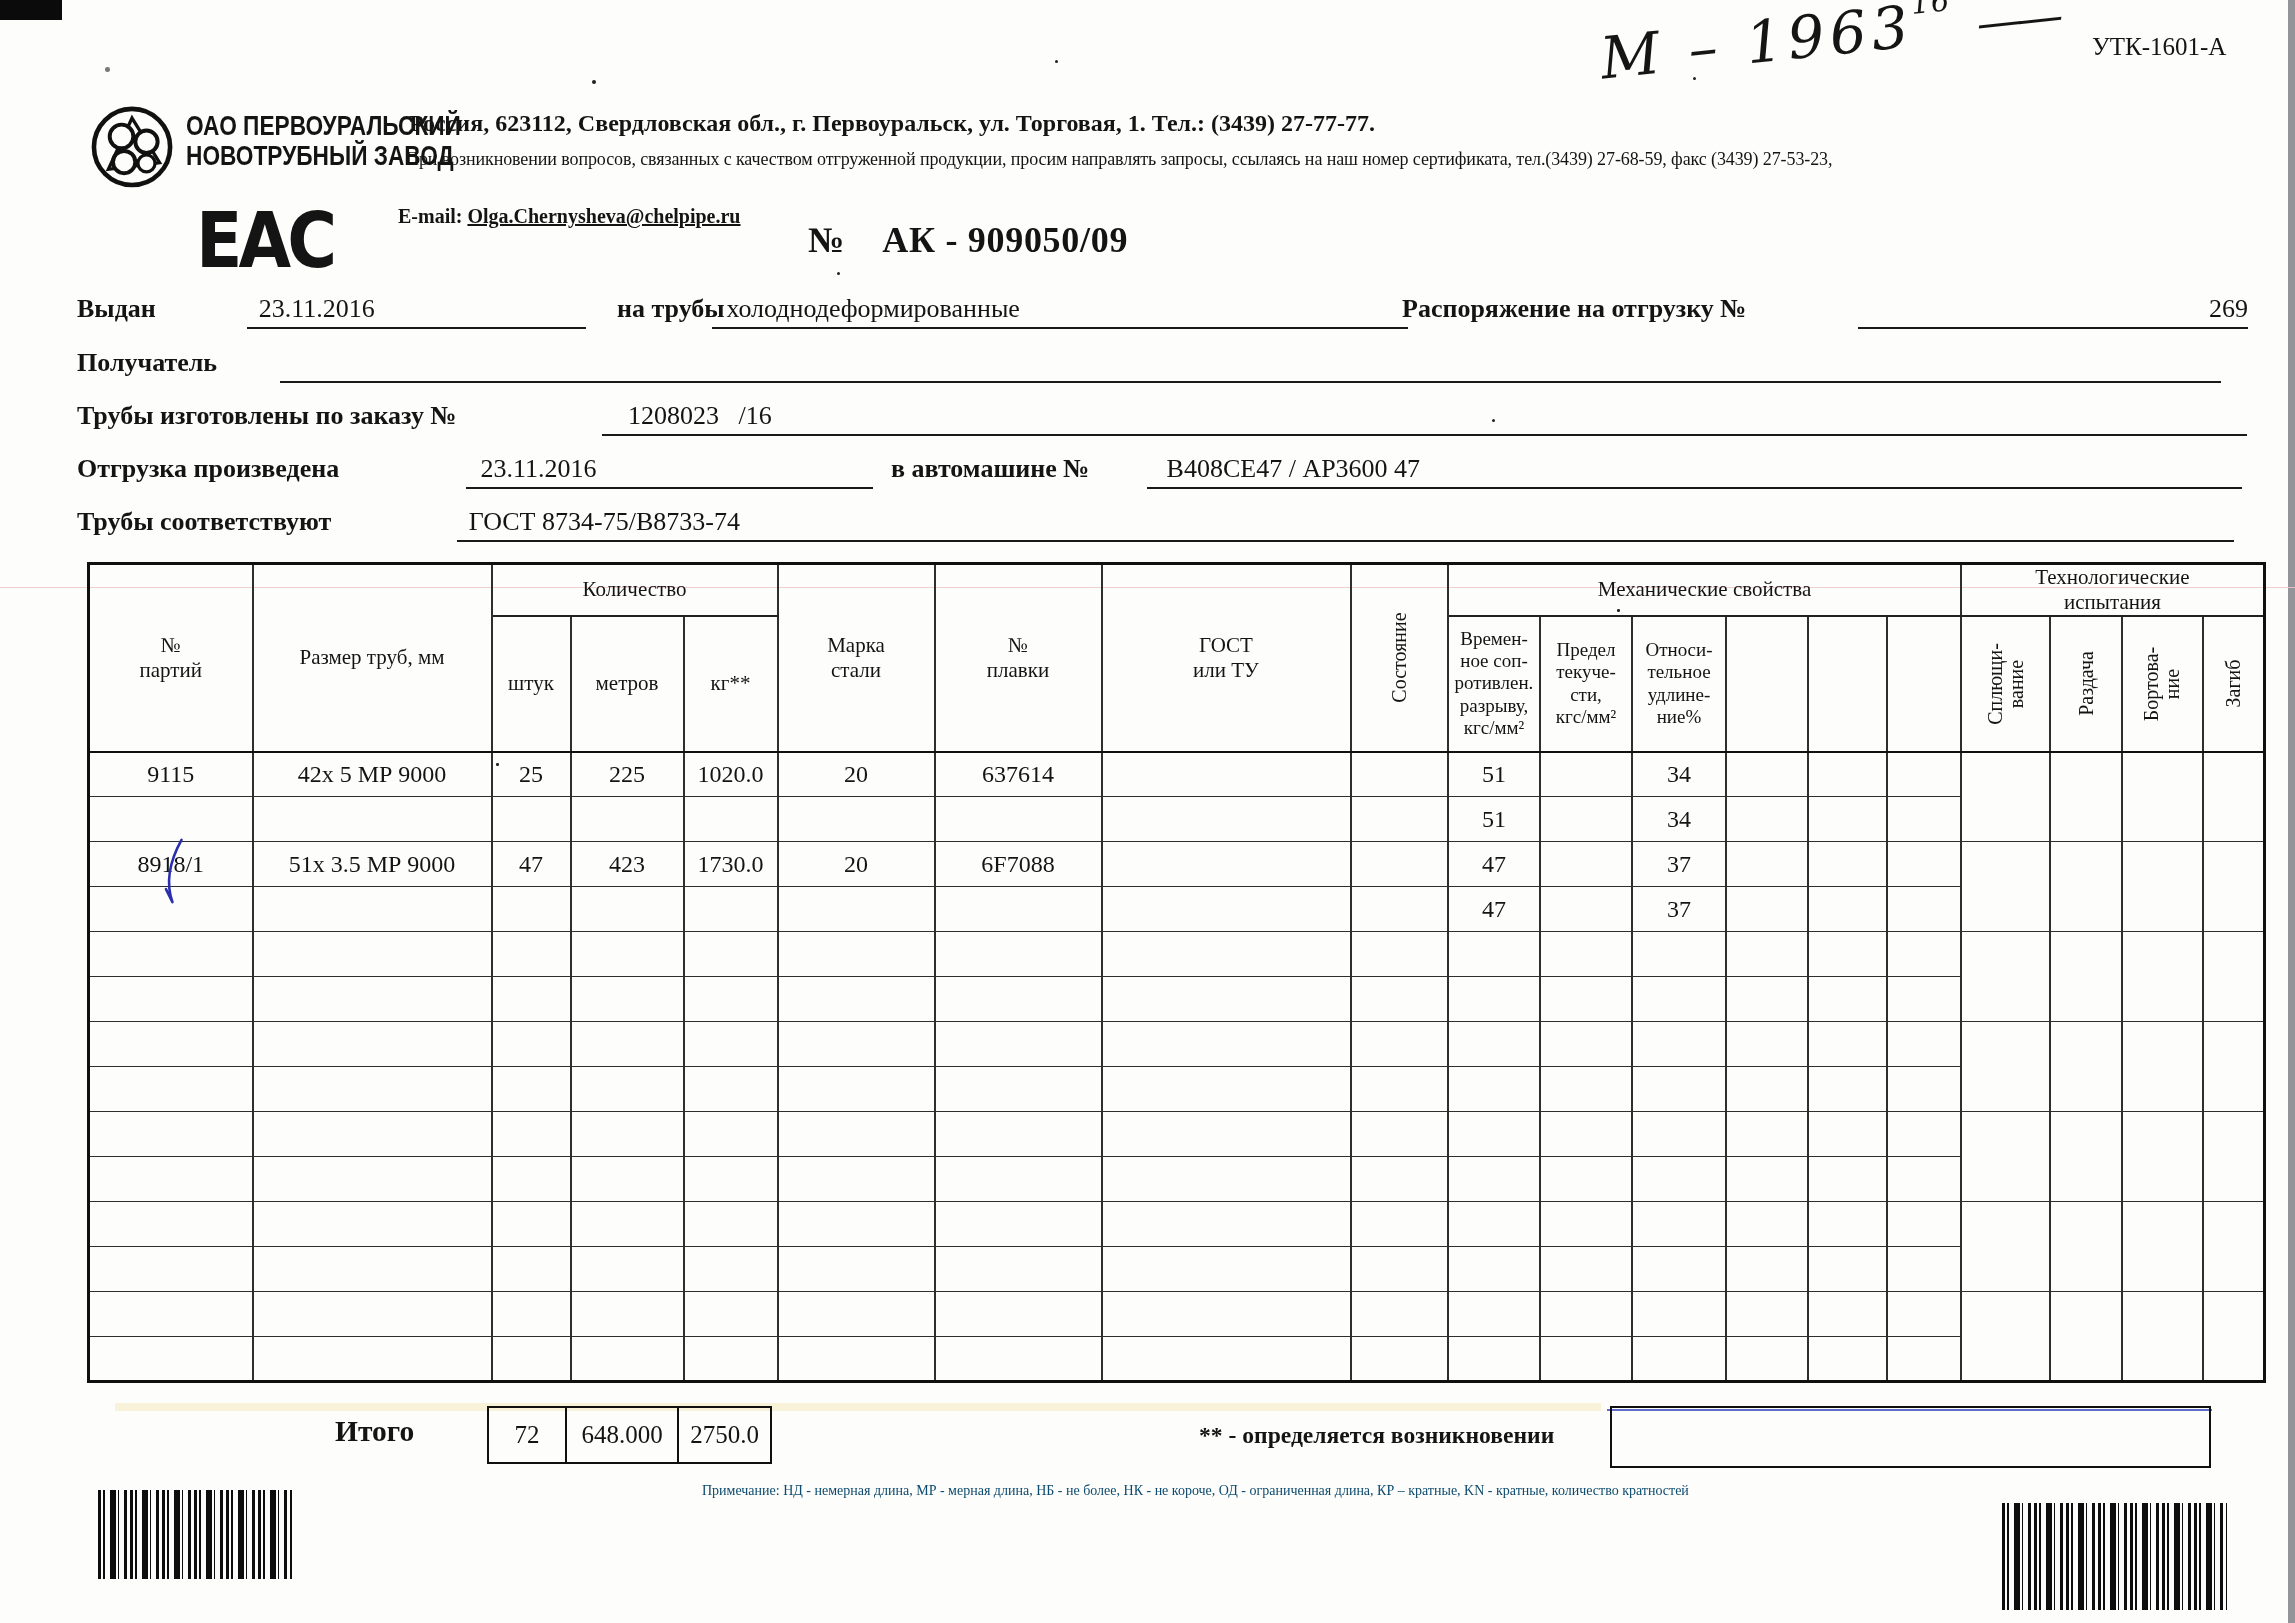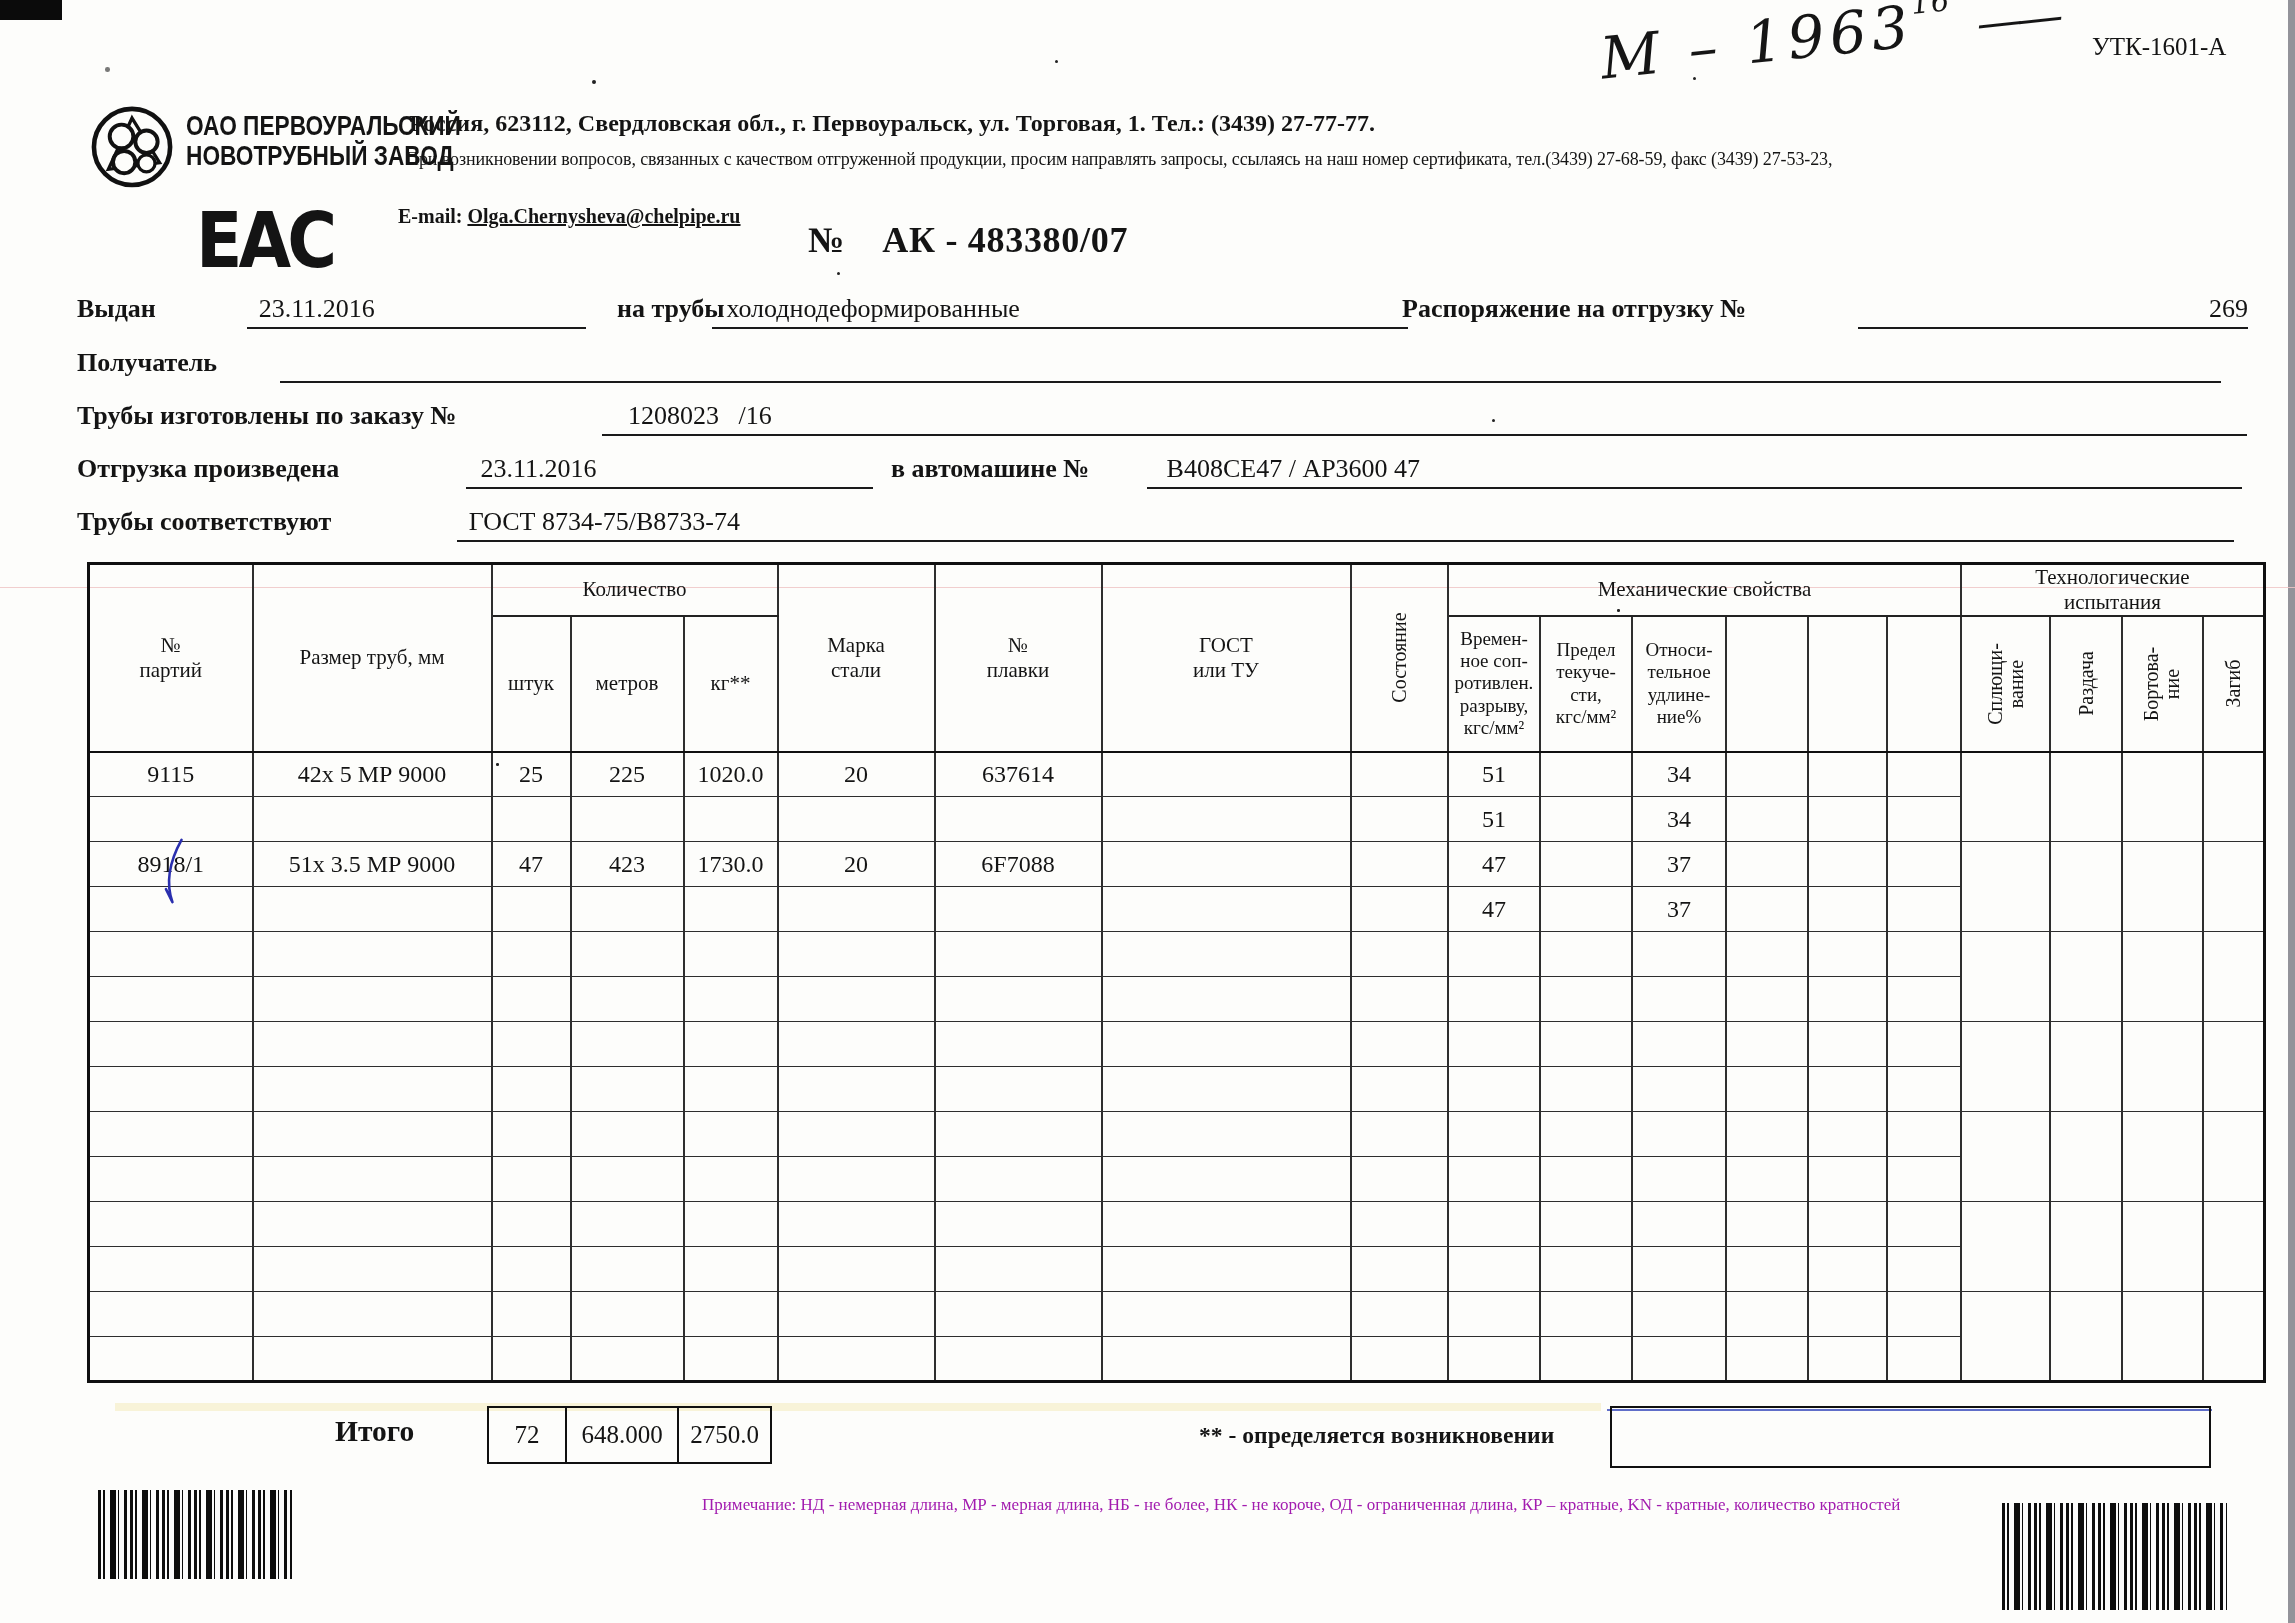--- a/index.html
+++ b/index.html
@@ -47,21 +47,21 @@
   .cert-table tbody td{font-size:24px;}
   .vwrap{display:flex;align-items:center;justify-content:center;height:100%;width:100%;}
   .rot{transform:rotate(-90deg);white-space:pre-line;line-height:1.05;font-size:20px;}
   
   .totals-label{left:335px;top:1415px;font-weight:bold;font-size:29.5px;}
   .totals-box{left:487px;top:1406px;display:flex;border:2.6px solid #101010;height:54px;}
   .tot-cell{display:flex;align-items:center;justify-content:center;font-size:25px;border-left:2px solid #101010;}
   .tot-cell:first-child{border-left:none;}
   .footnote{left:1199px;top:1422px;font-size:23.6px;font-weight:bold;white-space:nowrap;}
   .right-box{left:1610px;top:1406px;width:597px;height:58px;border:2.6px solid #101010;}
-  .note-line{left:702px;top:1483px;font-size:17px;white-space:nowrap;color:#a21caf;margin-top:12px;}
+  .note-line{left:702px;top:1483px;font-size:14px;white-space:nowrap;color:#0c4a6e;}
   .barcode{background:repeating-linear-gradient(90deg,#0d0d0d 0 3.3px,#fbfbfb 3.3px 5.2px,#0d0d0d 5.2px 7.2px,
            #fbfbfb 7.2px 11.8px,#0d0d0d 11.8px 17.7px,#fbfbfb 17.7px 19.6px,#0d0d0d 19.6px 21px,#fbfbfb 21px 26px,
            #0d0d0d 26px 29px,#fbfbfb 29px 32px);}
   .barcode-left{left:98px;top:1490px;width:194px;height:89px;}
   .barcode-right{left:2002px;top:1503px;width:225px;height:107px;}
   
   .pink-line{left:0;top:587px;width:2295px;height:1.3px;background:#efc6c6;opacity:.85;}
   .yellow-band{left:115px;top:1403px;width:1486px;height:7.9px;background:#f6eec4;opacity:.65;}
   .blue-line{left:1607px;top:1409px;width:605px;height:2px;background:#2b3db8;opacity:.75;}
   .speck{position:absolute;background:#222;border-radius:50%;}
@@ -105,21 +105,21 @@
 
   <div class="abs handwritten">
     <span>М – 1963</span><sup>16</sup>
     <span class="dash">——</span>
   </div>
   <div class="abs form-code">УТК-1601-А</div>
   <div class="abs eac">ЕАС</div>
 
   <div class="abs title">
     <span class="t-no">№</span>
-    <span class="t-num">АК -  483380/07</span>
+    <span class="t-num">АК -  909050/09</span>
   </div>
 
   <span class="flabel" style="left:77px;top:290px;">Выдан</span>
   <span class="fline" style="left:247px;top:290px;width:327px;padding-left:11.8px;">23.11.2016</span>
   <span class="flabel" style="left:617px;top:290px;">на трубы</span>
   <span class="fline" style="left:712px;top:290px;width:682px;padding-left:14.4px;">холоднодеформированные</span>
   <span class="flabel" style="left:1402px;top:290px;">Распоряжение на отгрузку №</span>
   <span class="fline" style="left:1858px;top:290px;width:364px;padding-left:26px;text-align:right;">269</span>
 
   <span class="flabel" style="left:77px;top:344px;">Получатель</span>

